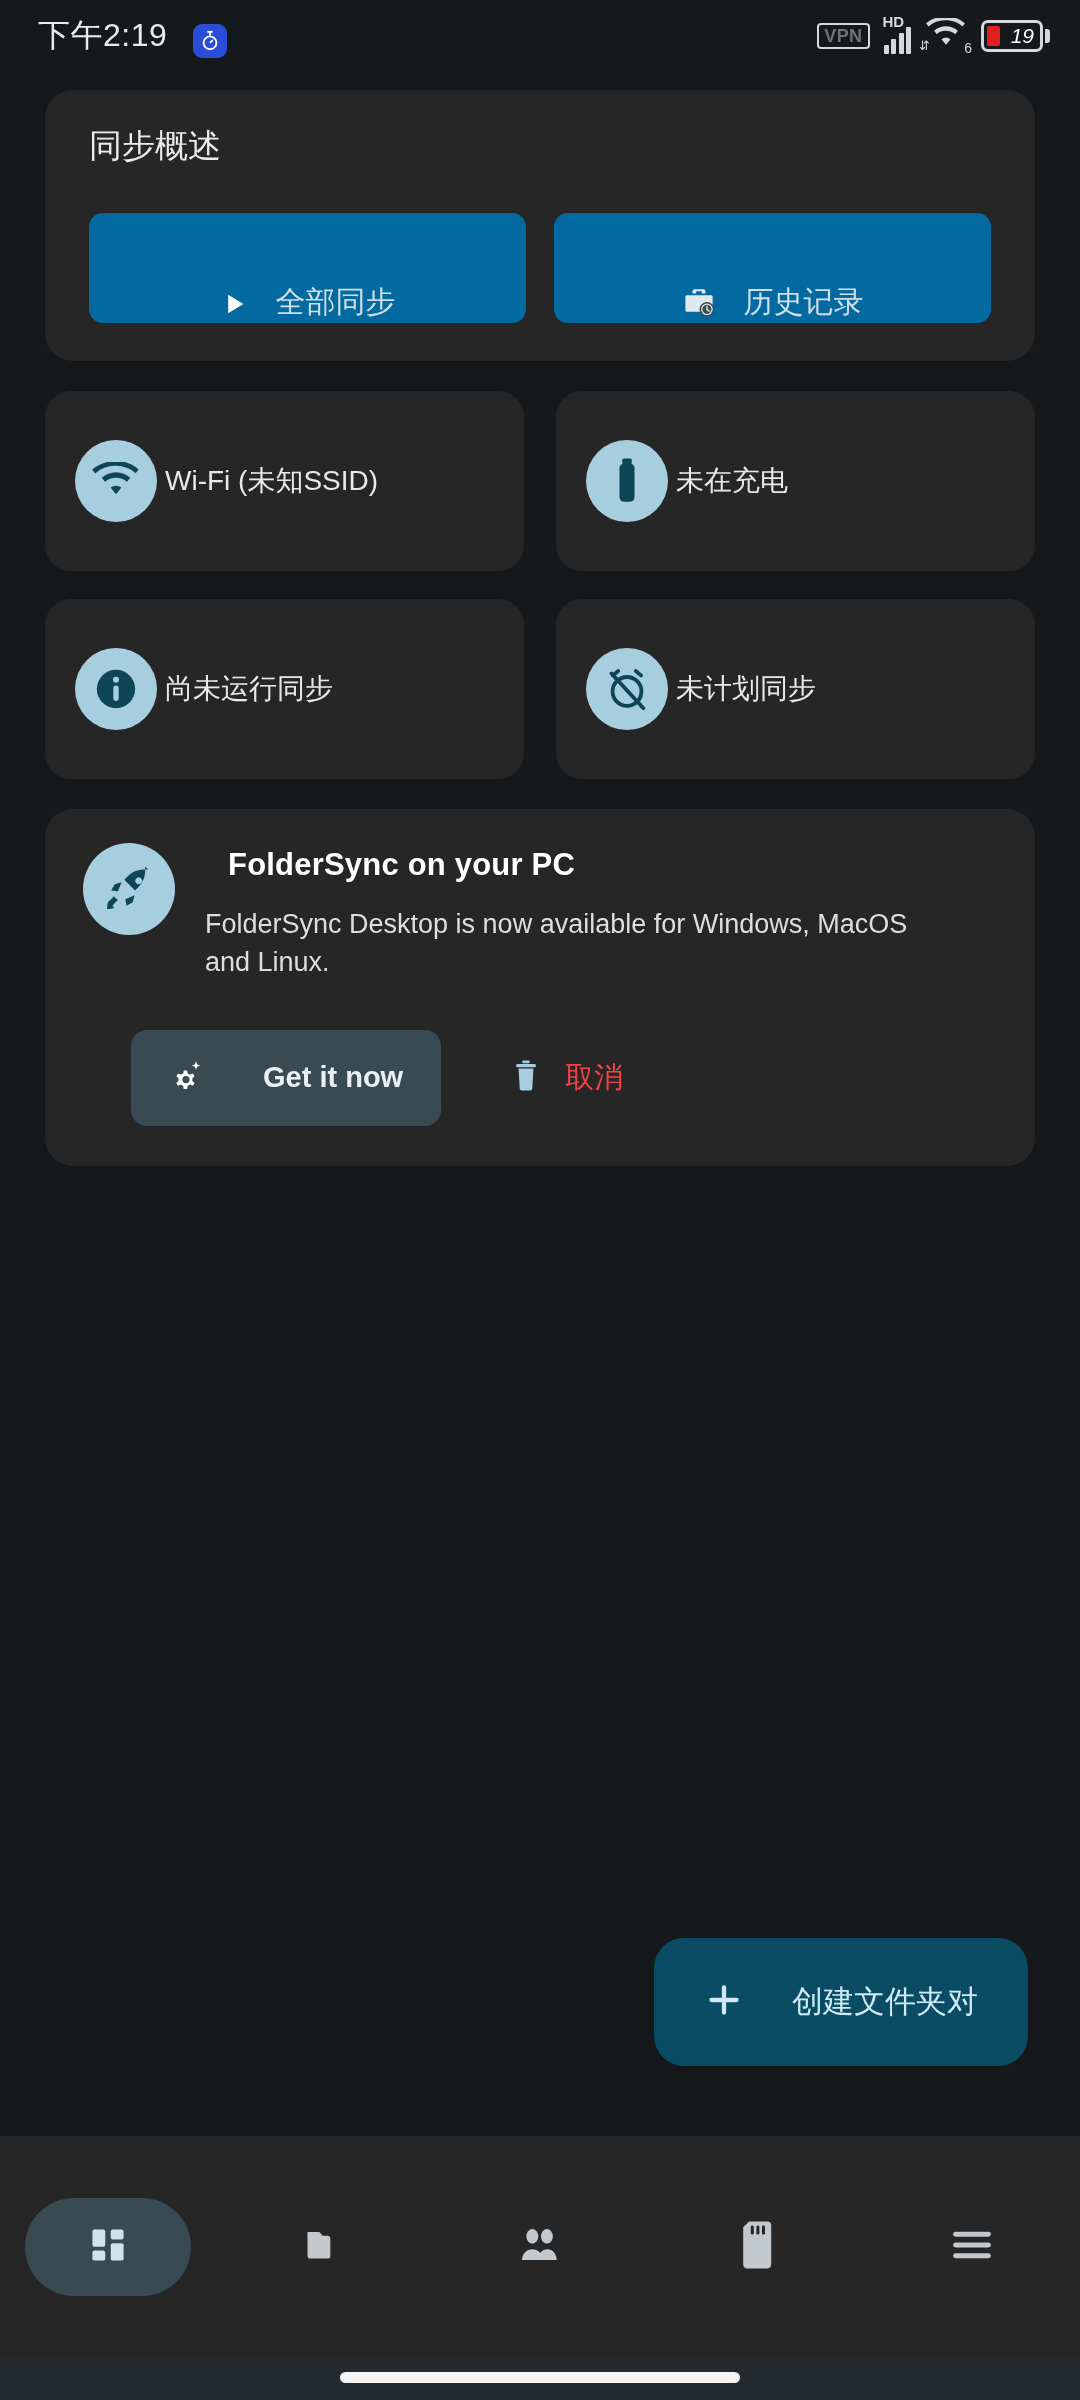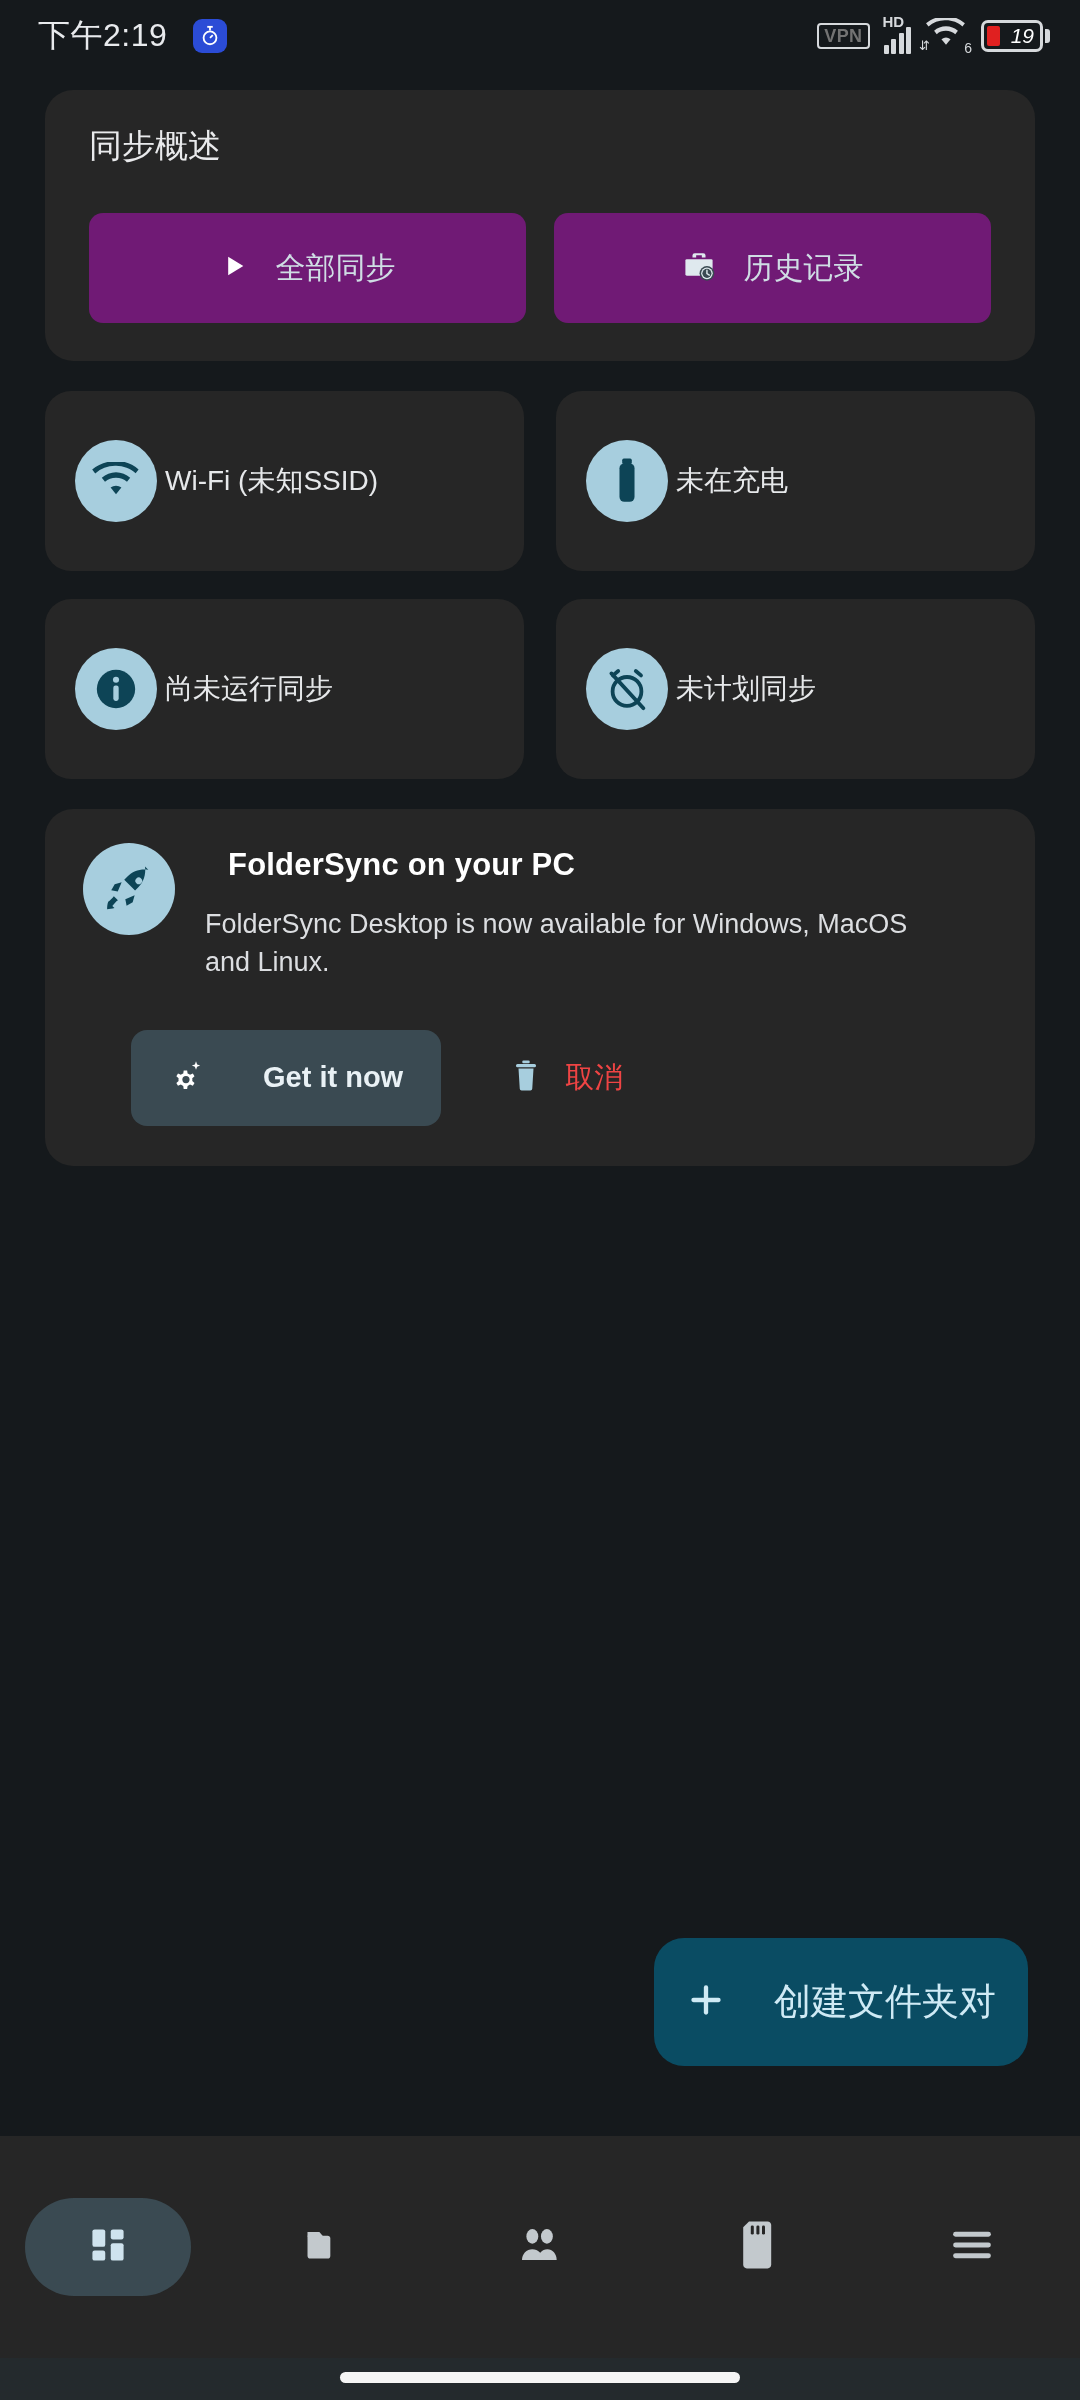--- a/index.html
+++ b/index.html
@@ -10,21 +10,21 @@
     overflow:hidden;
   }
   .phone { position:relative; width:1080px; height:2400px; background:#15191c; }
 
   
   .statusbar {
     position:absolute; top:0; left:0; width:1080px; height:72px;
     display:flex; align-items:center; justify-content:space-between;
     padding:0 30px 0 38px;
   }
-  .sb-left { display:flex; align-items:center; gap:26px; }
+  .sb-left { display:flex; align-items:flex-end; gap:26px; }
   .sb-clock { color:#e8eaed; font-size:32px; font-weight:500; letter-spacing:.5px; }
   .sb-notif {
     width:34px; height:34px; border-radius:9px; background:#2b4cd6;
     display:flex; align-items:center; justify-content:center;
   }
   .sb-right { display:flex; align-items:center; gap:14px; }
   .vpn-box {
     border:2.5px solid #d6d9dc; border-radius:4px;
     font-size:18px; color:#737373; font-weight:700;
     padding:1px 5px; line-height:1.15; letter-spacing:.4px;
@@ -60,22 +60,22 @@
     background:#262626; border-radius:28px;
   }
 
   
   .overview {
     margin:18px 45px 0 45px; padding:34px 44px 38px 44px;
   }
   .overview-title { color:#e9eaec; font-size:33px; font-weight:400; }
   .ov-buttons { display:flex; gap:28px; margin-top:44px; }
   .ov-btn {
-    flex:1; height:110px; background:#701a75; border-radius:14px;
-    display:flex; align-items:center; justify-content:center; gap:28px;
+    flex:1; height:110px; background:#0369a1; border-radius:14px;
+    display:flex; align-items:flex-end; justify-content:center; gap:28px;
     cursor:pointer;
   }
   .ov-btn-label { color:#cfdde4; font-size:30px; }
 
   
   .tiles { margin:30px 45px 0 45px; display:grid; grid-template-columns:1fr 1fr; gap:28px 32px; }
   .tile {
     background:#262626; border-radius:26px; height:180px;
     display:flex; align-items:center; padding:0 30px; gap:0;
     cursor:pointer;
@@ -105,21 +105,21 @@
   .promo-cancel { display:flex; align-items:center; gap:24px; cursor:pointer; }
   .promo-cancel-label { color:#ef4444; font-size:29px; }
 
   
   .fab {
     position:absolute; left:654px; top:1938px;
     width:374px; height:128px; background:#0a4c63; border-radius:30px;
     display:flex; align-items:center; justify-content:center; gap:48px;
     cursor:pointer;
   }
-  .fab-label { color:#cfeaf5; font-size:37px; }
+  .fab-label { color:#cfeaf5; font-size:31px; }
 
   
   .bottomnav {
     position:absolute; left:0; top:2136px; width:1080px; height:222px;
     background:#262626; display:flex; align-items:center;
   }
   .nav-item {
     flex:1; display:flex; align-items:center; justify-content:center;
     height:100%; cursor:pointer;
   }

